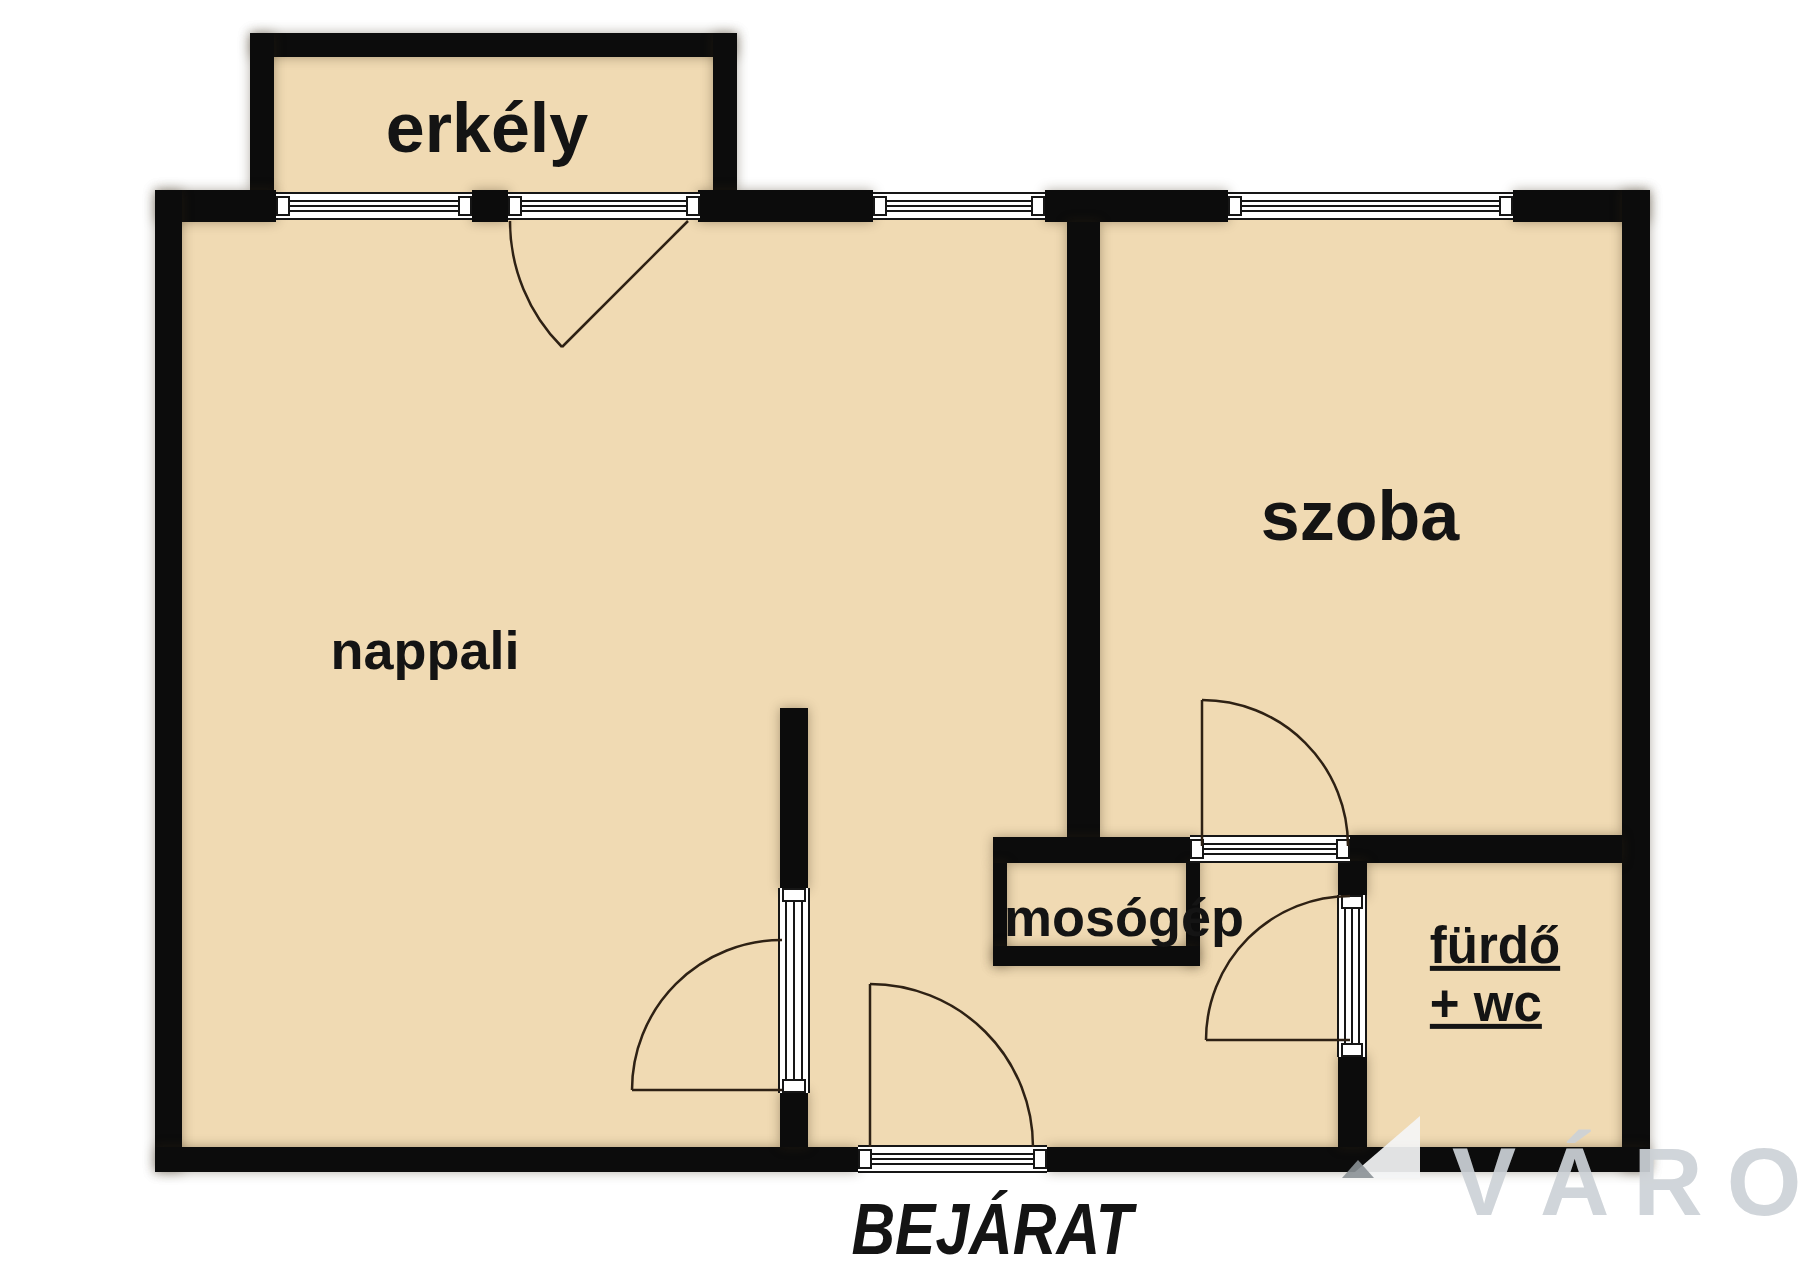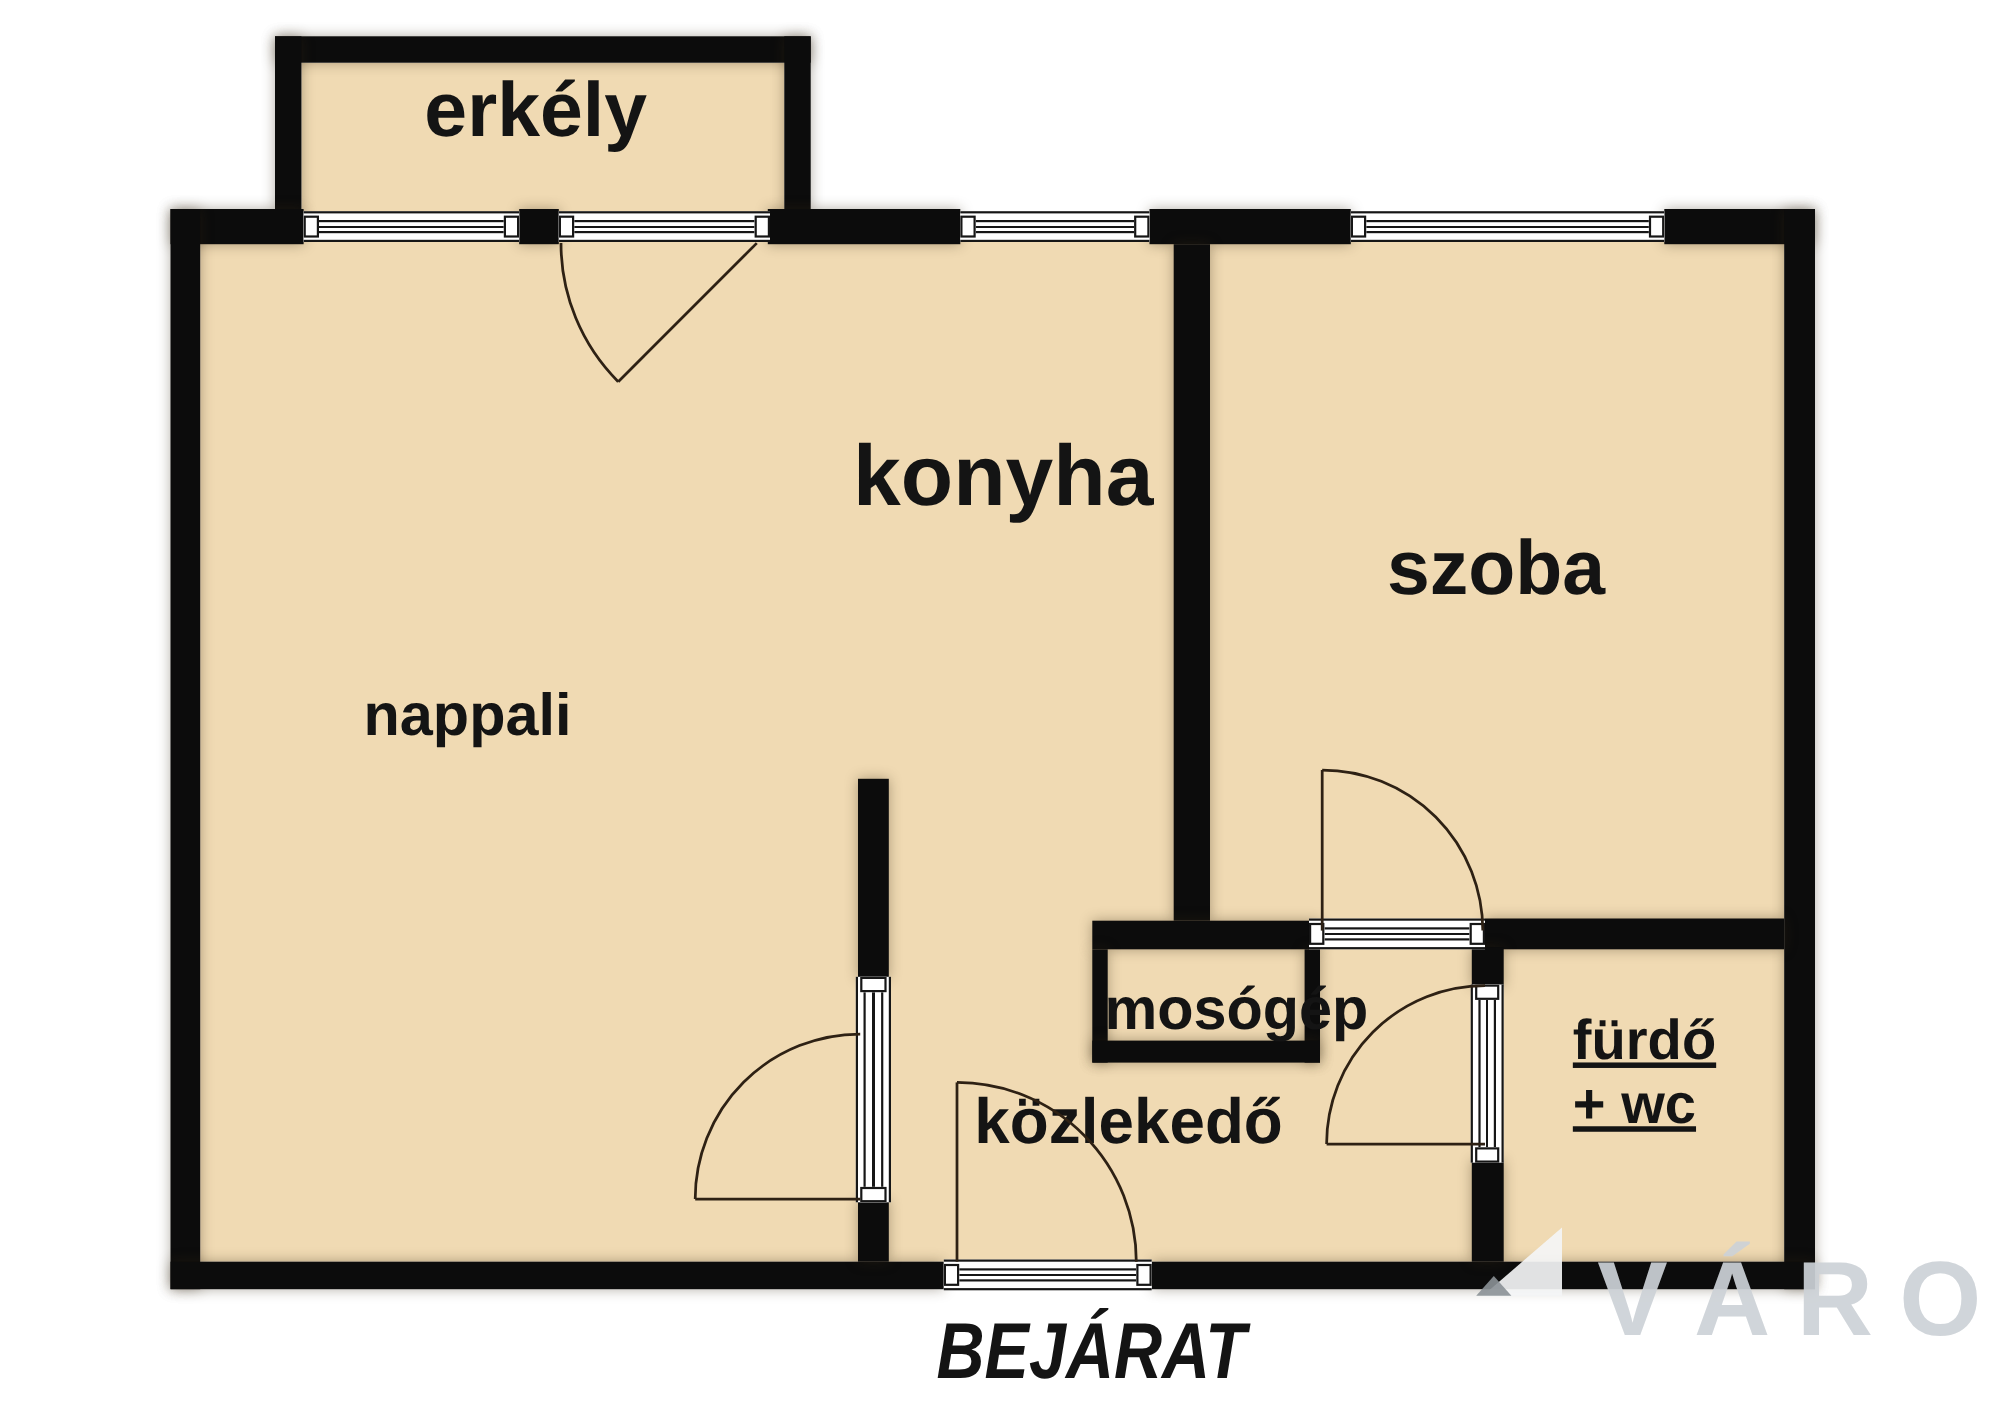--- a/index.html
+++ b/index.html
@@ -131,26 +131,24 @@
     <g>
       <path class="arc" d="M1202,846 L1202,700"></path>
       <path class="arc" d="M1202,700 A146,146 0 0 1 1348,846"></path>
     </g>
     <g>
       <path class="arc" d="M1350,1040 L1206,1040"></path>
       <path class="arc" d="M1206,1040 A144,144 0 0 1 1350,896"></path>
     </g>
   </svg>
 
-  <div class="lbl" style="left:487px;top:100px;font-size:70px;">erkély</div>
+  <div class="lbl" style="left:487px;top:128px;font-size:70px;">erkély</div>
   <div class="lbl" style="left:425px;top:650px;font-size:54px;">nappali</div>
-  <div class="lbl" style="left:912px;top:432px;font-size:78px;">konyha</div>
   <div class="lbl" style="left:1360px;top:516px;font-size:70px;">szoba</div>
   <div class="lbl" style="left:1100px;top:917px;font-size:54px;margin-left:24px;">mosógép</div>
-  <div class="lbl" style="left:1026px;top:1020px;font-size:58px;">közlekedő</div>
   <div class="lbl" style="left:1495px;top:975px;font-size:51px;text-align:left;line-height:1.14;text-decoration:underline;">
     <div>fürdő</div>
     <div>+ wc</div>
   </div>
   <div class="lbl" style="left:992px;top:1229px;font-size:72px;font-style:italic;transform:translate(-50%,-50%) scaleX(0.84);">BEJÁRAT</div>
 
   <div id="watermark">
     <svg id="wm-logo" width="100" height="80" viewBox="0 0 100 80">
       <polygon points="80,8 80,70 8,70" fill="#f4f5f6" opacity="0.92"></polygon>
       <polygon points="34,70 18,52 2,70" fill="#8b9196" opacity="0.9"></polygon>

